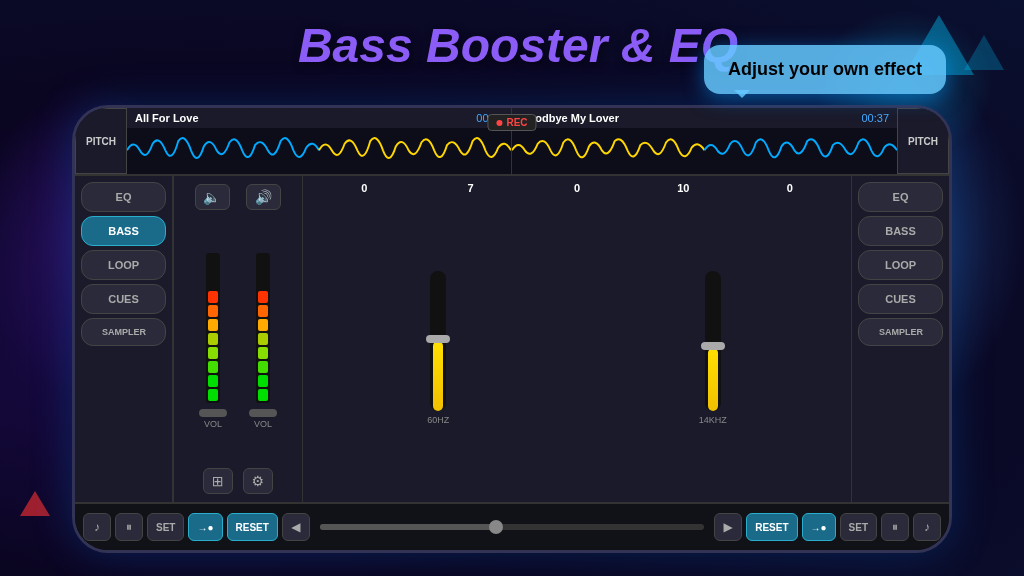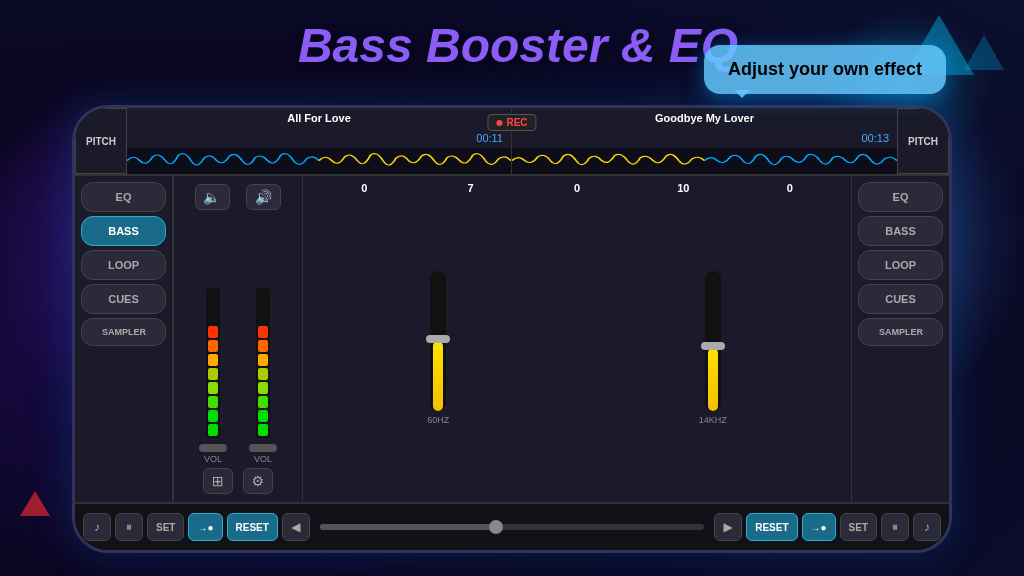--- a/index.html
+++ b/index.html
@@ -107,21 +107,20 @@
       display: flex;
       flex-direction: column;
       overflow: hidden;
     }
 
     .track-info-row {
       display: flex;
       align-items: center;
       padding: 4px 8px;
       gap: 8px;
-      flex-direction: column;
     }
 
     .track-name {
       font-size: 11px;
       color: #ffffff;
       font-weight: bold;
     }
 
     .track-time {
       font-size: 11px;
@@ -575,21 +574,21 @@
         <div style="position:absolute; left:50%; transform:translateX(-50%); top:6px; z-index:10;">
           <div class="rec-btn">
             <div class="rec-dot"></div>
             <span>REC</span>
           </div>
         </div>
 
         <div class="track-right">
           <div class="track-info-row">
             <span class="track-name">Goodbye My Lover</span>
-            <span class="track-time">00:13</span>
+            <span class="track-time">00:37</span>
           </div>
           <div class="waveform-area">
             <svg class="waveform-svg" viewBox="0 0 300 35" preserveAspectRatio="none">
               <path d="M0,17 Q5,9 10,17 Q15,24 20,12 Q25,6 30,17 Q35,27 40,11 Q45,4 50,17 Q55,29 60,14 Q65,7 70,17 Q75,24 80,10 Q85,5 90,17 Q95,28 100,13 Q105,8 110,17 Q115,25 120,11 Q125,4 130,17 Q135,27 140,15 Q145,9 150,17" stroke="#ffd700" fill="none" stroke-width="1.5"></path>
               <path d="M150,17 Q155,9 160,17 Q165,24 170,12 Q175,6 180,17 Q185,27 190,11 Q195,4 200,17 Q205,29 210,14 Q215,7 220,17 Q225,24 230,10 Q235,5 240,17 Q245,28 250,13 Q255,8 260,17 Q265,25 270,11 Q275,4 280,17 Q285,27 290,15 Q295,9 300,17" stroke="#00aaff" fill="none" stroke-width="1.5"></path>
             </svg>
           </div>
         </div>
       </div>
     </div>
@@ -606,21 +605,21 @@
       <div class="panel-btn">CUES</div>
       <div class="panel-btn" style="font-size:9px;">SAMPLER</div>
     </div>
 
 
     <div class="vu-area">
       <div class="vu-icons-row">
         <div class="vu-icon-btn">🔈</div>
         <div class="vu-icon-btn">🔊</div>
       </div>
-      <div style="display:flex; gap:22px; flex:1; align-items:flex-end;">
+      <div style="display:flex; gap:22px; flex:1; align-items:center;">
 
         <div style="display:flex; flex-direction:column; align-items:center; gap:2px;">
           <div class="vu-bar" style="width:14px; height:150px; position:relative; background:#111; border-radius:3px;">
 
             <div style="position:absolute; bottom:0; left:0; right:0; display:flex; flex-direction:column-reverse; gap:2px; padding:2px;">
               <div style="height:12px; background:#00dd00; border-radius:2px;"></div>
               <div style="height:12px; background:#00dd00; border-radius:2px;"></div>
               <div style="height:12px; background:#44dd00; border-radius:2px;"></div>
               <div style="height:12px; background:#88dd00; border-radius:2px;"></div>
               <div style="height:12px; background:#aacc00; border-radius:2px;"></div>

